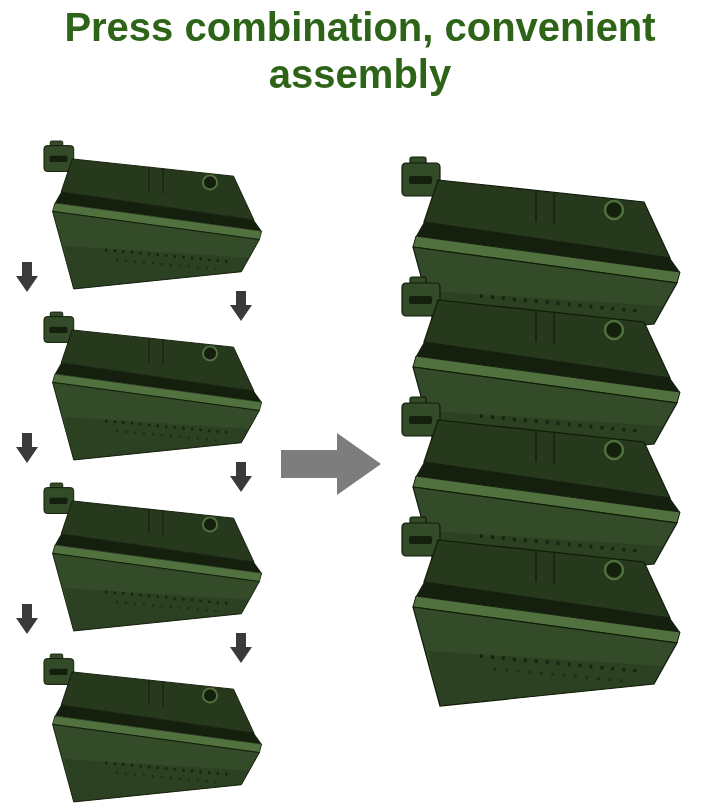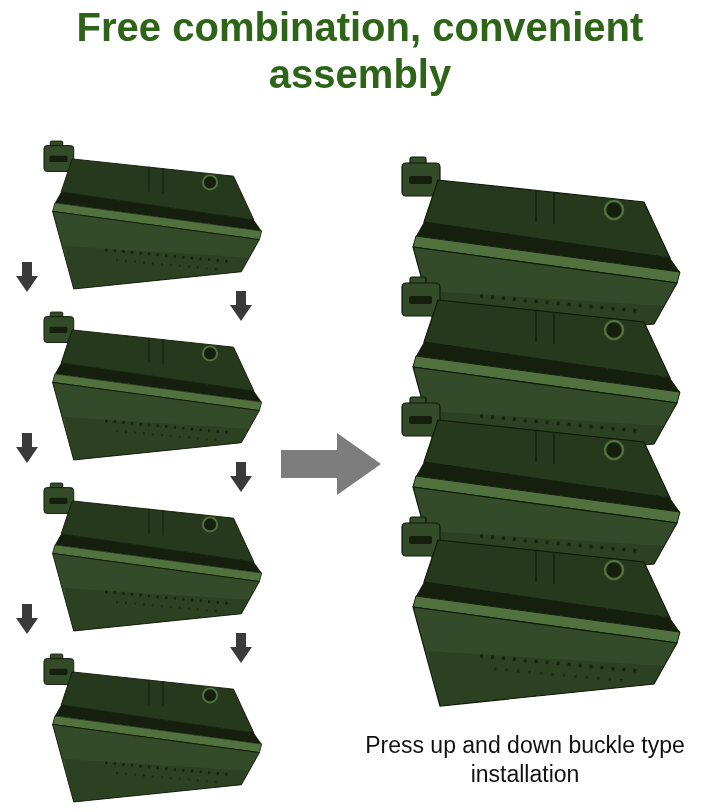--- a/index.html
+++ b/index.html
@@ -62,21 +62,21 @@
 
       <polygon points="28,80 292,116 289,127 25,91" class="pl"></polygon>
 
       <polygon points="25,91 289,127 266,168 52,190" class="pm"></polygon>
       <polygon points="40,135 276,150 266,168 52,190" class="shade"></polygon>
       <path d="M92,140 L250,155" class="vent"></path>
       <path d="M106,153 L238,165" class="vent2"></path>
     </symbol>
   </svg>
 
-  <div class="title">Free combination, convenient
+  <div class="title">Press combination, convenient
 assembly</div>
 
   <div class="left-col">
     <svg width="235" height="153" viewBox="0 0 300 195">
         <use href="#planter" xlink:href="#planter"></use>
       </svg>
     <svg width="235" height="153" viewBox="0 0 300 195">
         <use href="#planter" xlink:href="#planter"></use>
       </svg>
     <svg width="235" height="153" viewBox="0 0 300 195">
@@ -110,16 +110,14 @@
     <polygon class="arrbig" points="0,19 56,19 56,2 100,33 56,64 56,47 0,47"></polygon>
   </svg>
 
   <svg class="stack" width="300" height="555" viewBox="0 0 300 555">
     <use href="#planter" xlink:href="#planter" y="0" width="300" height="195"></use>
     <use href="#planter" xlink:href="#planter" y="120" width="300" height="195"></use>
     <use href="#planter" xlink:href="#planter" y="240" width="300" height="195"></use>
     <use href="#planter" xlink:href="#planter" y="360" width="300" height="195"></use>
   </svg>
 
-  <div class="caption">Press up and down buckle type
-installation</div>
 
 </div>
 
 </body></html>

